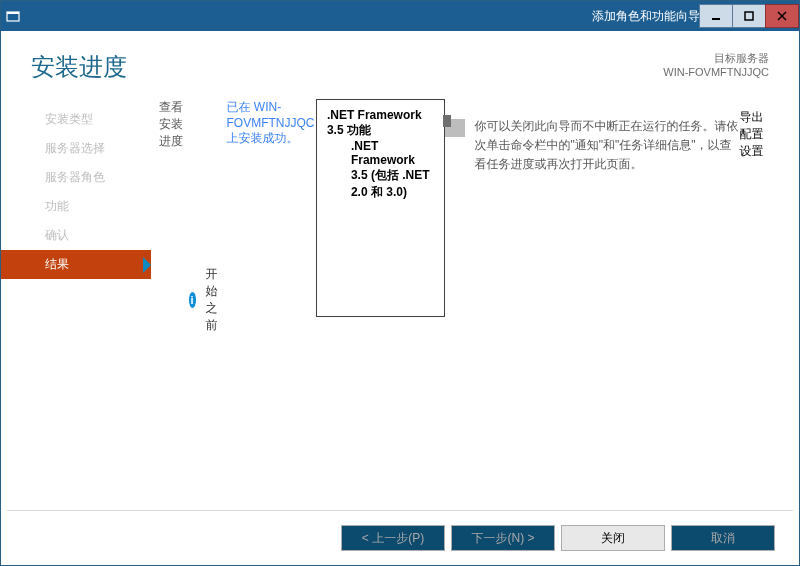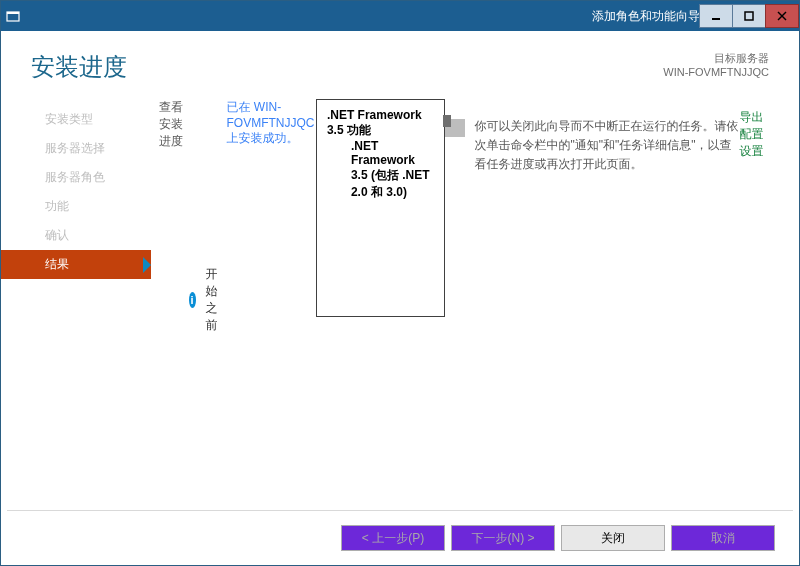--- a/index.html
+++ b/index.html
@@ -26,23 +26,23 @@
 .statusrow{display:flex;align-items:center;gap:10px;margin-bottom:10px;}
 .info-icon{width:16px;height:16px;border-radius:50%;background:#0b8fd6;color:#fff;display:flex;align-items:center;justify-content:center;font-weight:bold;font-size:11px;}
 .progress{height:16px;background:#007d93;background:linear-gradient(#0a9aa9,#048496);margin-bottom:10px;}
 .donemsg{color:#3b82f6;margin-bottom:8px;}
 .result-box{border:1px solid #404040;padding:8px 10px;height:200px;overflow:auto;background:#fff;}
 .result-box .l1{font-weight:bold;color:#000;}
 .result-box .l2{font-weight:bold;color:#000;padding-left:24px;}
 .note{display:flex;gap:10px;margin-top:18px;color:#555;font-size:12px;line-height:1.6;}
 .note-icon{width:20px;height:18px;background:#bdbdbd;position:relative;flex:0 0 20px;margin-top:2px;}
 .note-icon::before{content:"";position:absolute;left:-2px;top:-4px;width:8px;height:12px;background:#6e6e6e;}
-.export{color:#15803d;margin-top:10px;font-size:12px;}
+.export{color:#000000;margin-top:10px;font-size:12px;}
 .footer{border-top:1px solid #d9d9d9;padding:14px 18px;display:flex;justify-content:flex-end;gap:6px;margin:0 6px;}
-.btn{min-width:86px;height:24px;border:1px solid #adadad;background:#6d28d9;font-size:12px;color:#888;display:flex;align-items:center;justify-content:center;padding:0 8px;}
+.btn{min-width:86px;height:24px;border:1px solid #adadad;background:#0c4a6e;font-size:12px;color:#888;display:flex;align-items:center;justify-content:center;padding:0 8px;}
 .btn.enabled{color:#000;background:#e8e8e8;}
 .btn:not(.enabled){color:#a9a9a9;}
 </style>
 </head>
 <body>
 
 <div class="window">
   <div class="titlebar">
     <div class="icon">
       <svg width="14" height="14" viewBox="0 0 14 14">

